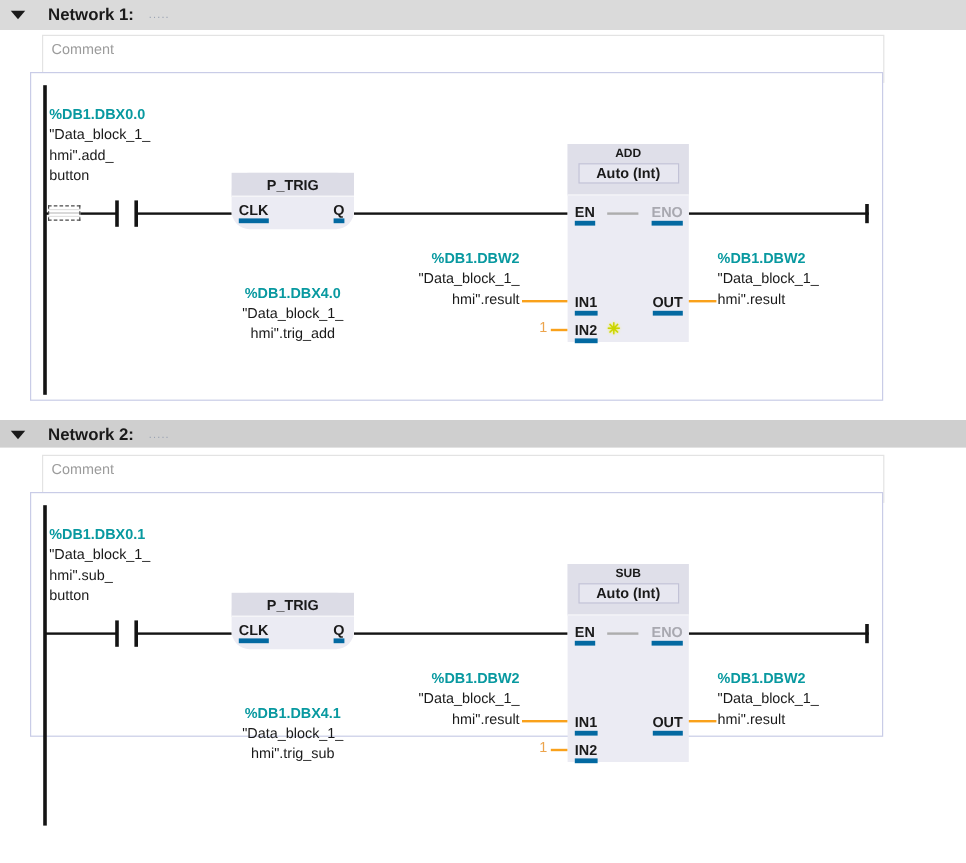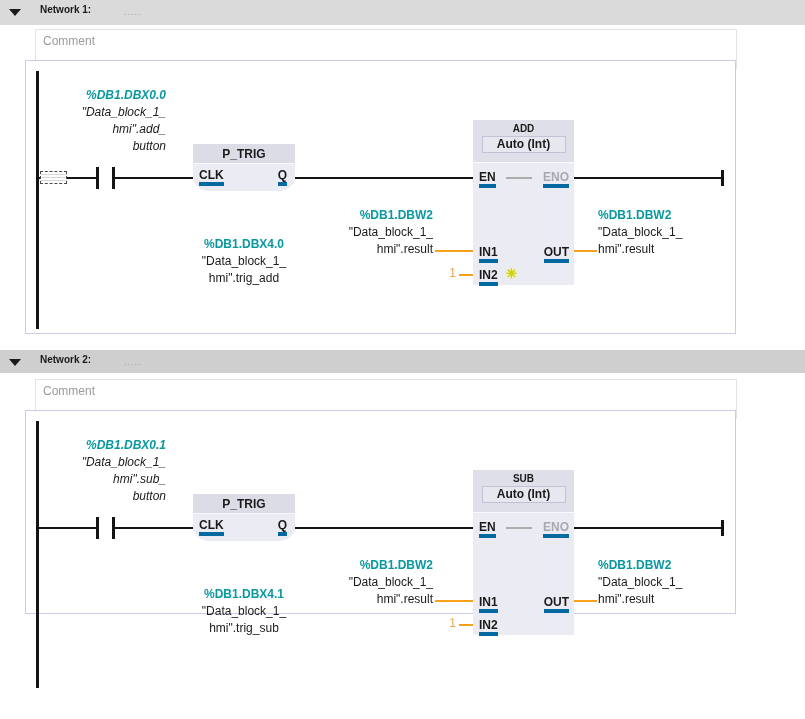--- a/index.html
+++ b/index.html
@@ -10,21 +10,21 @@
   .network { position:absolute; left:0; width:805px; }
   .net1 { top:0; height:350px; }
   .net2 { top:350px; height:347px; }
   .net3 { top:735px; height:22px; }
 
   .net-header { position:absolute; left:0; right:0; top:0; height:25px; background:#dadada; }
   .net2 .net-header, .net3 .net-header { height:23px; background:#cfcfcf; }
   .tri { position:absolute; left:9px; top:9px; width:0; height:0;
     border-left:6px solid transparent; border-right:6px solid transparent;
     border-top:7px solid #1a1a1a; }
-  .net-label { position:absolute; left:40px; top:4px; font-size:10px; font-weight:bold; color:#1a1a1a; }
+  .net-label { position:absolute; left:40px; top:4px; font-size:14px; font-weight:bold; color:#1a1a1a; }
   .net-dots { position:absolute; left:124px; top:7px; font-size:9px; letter-spacing:1px; color:#9aa2b2; }
 
   .net-comment { position:absolute; left:35px; top:29px; width:702px; height:40px;
     background:#ffffff; border:1px solid #e3e3e3; font-size:12px; color:#9b9b9b;
     line-height:22px; padding-left:7px; }
 
   .ladder { position:absolute; left:25px; top:60px; width:711px; height:274px;
     background:#ffffff; border:1px solid #c9cce7; }
   .net2 .ladder { height:204px; }
 
@@ -39,21 +39,21 @@
   .wseg-d { left:548px; width:150px; }
   .cbar { position:absolute; top:106px; width:3px; height:22px; background:#141414; }
   .cbar-l { left:70px; } .cbar-r { left:86px; }
   .rail-end { position:absolute; left:695px; top:109px; width:3px; height:16px; background:#141414; }
 
   .sel-box { position:absolute; left:14px; top:110px; width:27px; height:13px;
     border:1px dashed #4a4a4a; background:repeating-linear-gradient(180deg,#ffffff 0 2px,#d8d8d8 2px 3px); }
 
   .operand { position:absolute; font-size:12px; line-height:17px; color:#1a1a1a; }
   .operand .addr { font-weight:bold; color:#0899a0; }
-  .op-contact { left:15px; top:26px; width:125px; text-align:right;font-style:italic; }
+  .op-contact { left:15px; top:26px; width:125px; text-align:left; }
   .op-ptrig { left:155px; top:132px; width:126px; text-align:center;margin-top:43px; }
   .op-in1 { left:283px; top:146px; width:124px; text-align:right; }
   .op-out { left:572px; top:146px; width:132px; text-align:left; }
   .op-const { left:350px; top:204px; width:80px; text-align:right;
     color:#eca44c; font-size:12px; }
 
   .owire { position:absolute; height:2px; background:#f9a11b; }
   .ow-in1 { left:409px; top:189px; width:38px; }
   .ow-in2 { left:433px; top:213px; width:14px; }
   .ow-out { left:548px; top:189px; width:23px; }

